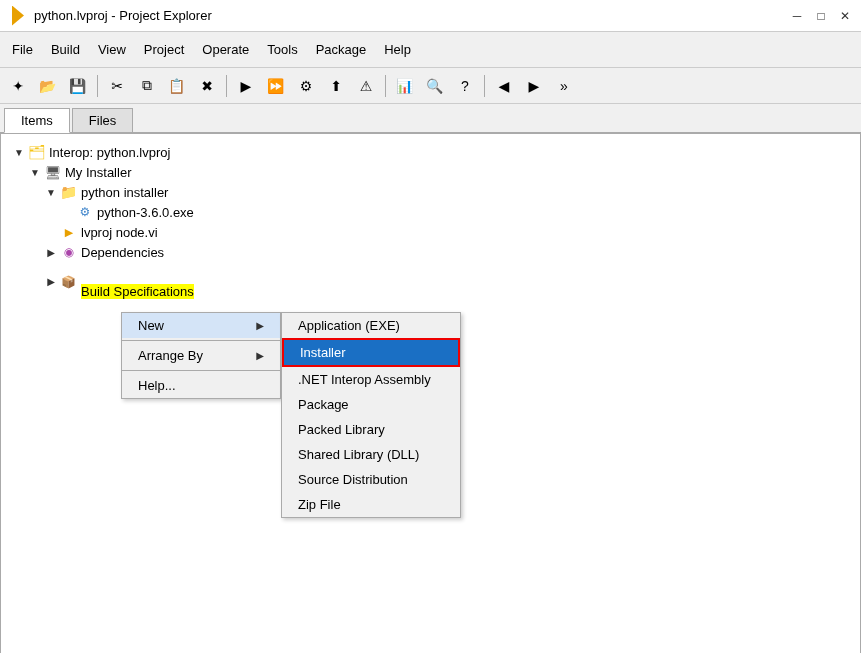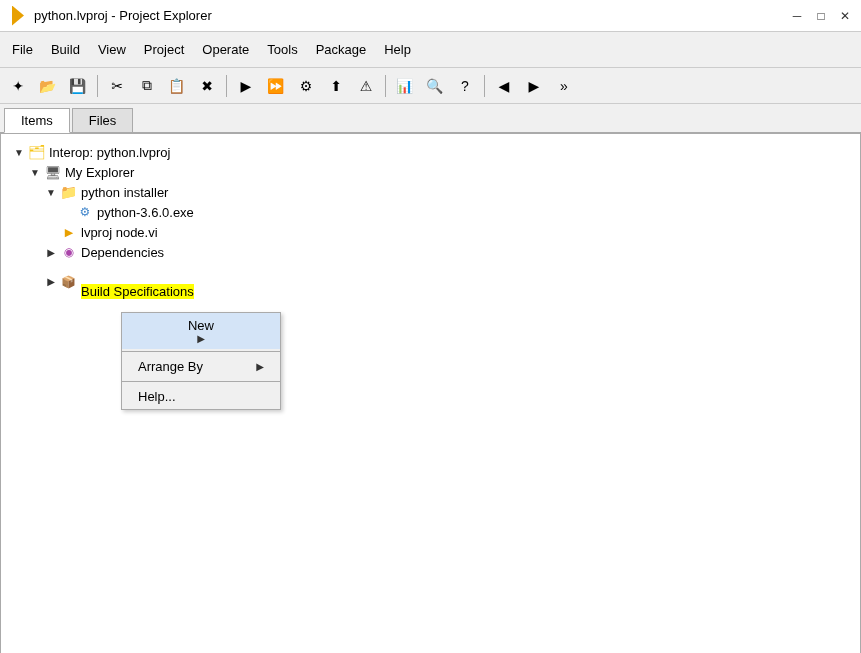--- a/index.html
+++ b/index.html
@@ -115,21 +115,21 @@
       min-width: 160px;
     }
     .ctx-item {
       padding: 5px 16px;
       cursor: pointer;
       display: flex;
       align-items: center;
       justify-content: space-between;
       font-size: 13px;
     }
-    .ctx-item.active-hover { background: #d4e4f7; flex-direction: column; }
+    .ctx-item.active-hover { background: #d4e4f7; }
     .ctx-separator { height: 1px; background: #aaa; margin: 2px 0; }
     .ctx-arrow { font-size: 10px; color: #333; }
 
     
     .submenu {
       position: absolute;
       top: 178px;
       left: 280px;
       background: #f0f0f0;
       border: 1px solid #aaa;
@@ -257,21 +257,21 @@
       <span class="tree-indent" style="width:4px"></span>
       <span class="expand-icon">▼</span>
       <span class="tree-icon icon-folder">🗂</span>
       <span class="tree-label">Interop: python.lvproj</span>
     </div>
 
     <div class="tree-item">
       <span class="tree-indent" style="width:20px"></span>
       <span class="expand-icon">▼</span>
       <span class="tree-icon icon-computer">🖥</span>
-      <span class="tree-label">My Explorer</span>
+      <span class="tree-label">My Installer</span>
     </div>
 
     <div class="tree-item">
       <span class="tree-indent" style="width:36px"></span>
       <span class="expand-icon">▼</span>
       <span class="tree-icon icon-folder">📁</span>
       <span class="tree-label">python installer</span>
     </div>
 
     <div class="tree-item">
@@ -312,13 +312,23 @@
     <div class="ctx-item">
       <span>Arrange By</span>
       <span class="ctx-arrow">▶</span>
     </div>
     <div class="ctx-separator"></div>
     <div class="ctx-item">
       <span>Help...</span>
     </div>
   </div>
 
+  <div class="submenu">
+    <div class="sub-item">Application (EXE)</div>
+    <div class="sub-item highlighted">Installer</div>
+    <div class="sub-item">.NET Interop Assembly</div>
+    <div class="sub-item">Package</div>
+    <div class="sub-item">Packed Library</div>
+    <div class="sub-item">Shared Library (DLL)</div>
+    <div class="sub-item">Source Distribution</div>
+    <div class="sub-item">Zip File</div>
+  </div>
 </div>
 
 </body></html>

